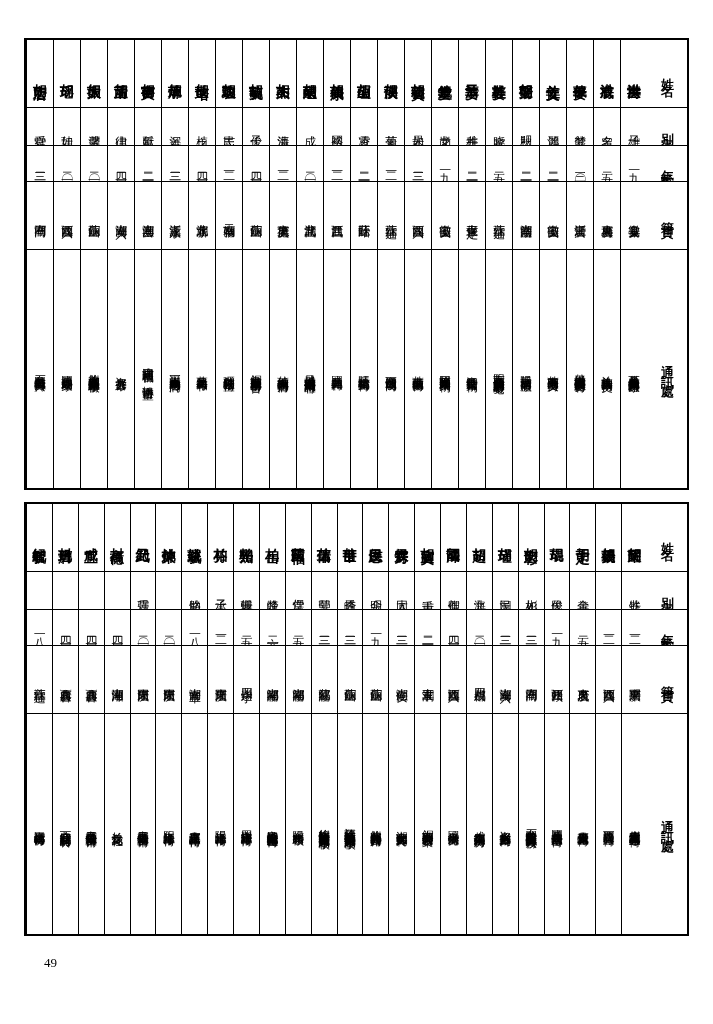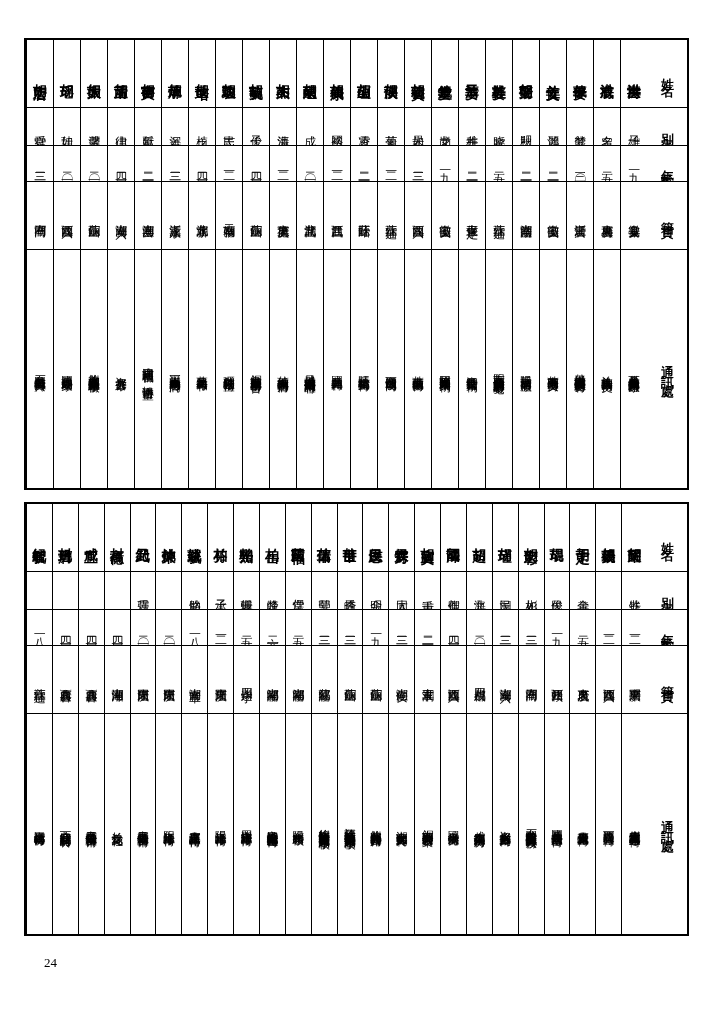--- a/index.html
+++ b/index.html
@@ -943,15 +943,15 @@
         </div>
         <div class="cell r-origin">
           <span class="vtext">江蘇宿迁</span>
         </div>
         <div class="cell r-addr last">
           <span class="vtext">宿迁三棵树轉协昌号</span>
         </div>
       </div>
     </div>
 
-  <div id="page-number">24</div>
+  <div id="page-number">49</div>
 
 </div>
 
 </body></html>

